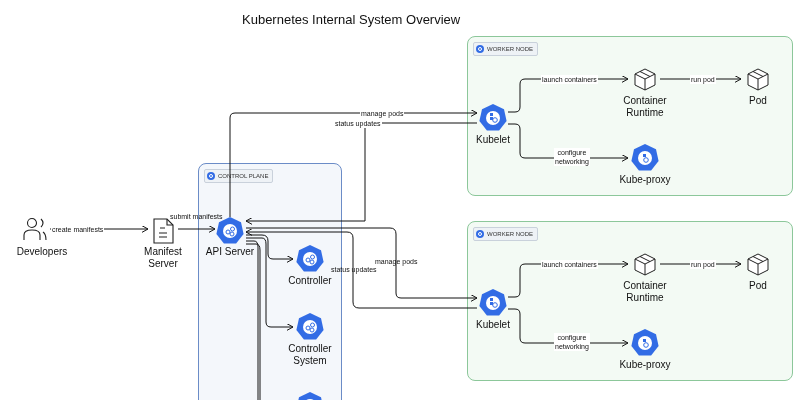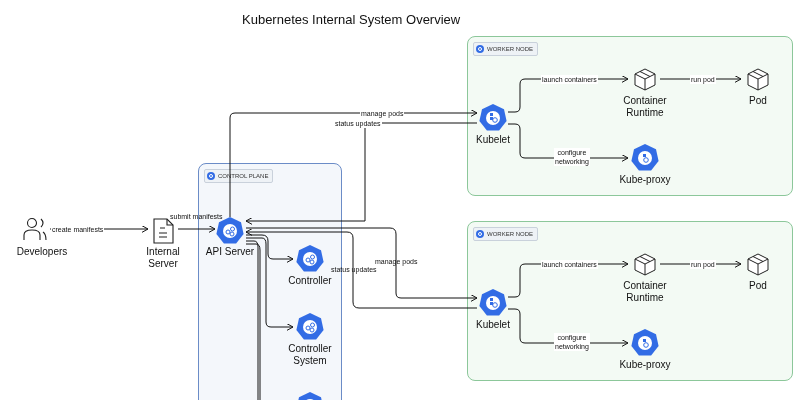--- a/index.html
+++ b/index.html
@@ -169,21 +169,21 @@
       </g>
     <g transform="translate(645,343)">
       <use href="#k8s-hept"></use>
       <rect x="-2" y="-4" width="3" height="3" fill="#326ce5"></rect>
       <circle cx="1" cy="2" r="2.3" fill="none" stroke="#326ce5" stroke-width="1"></circle>
     </g>
   </svg>
 
   <div class="node-label" style="left:36px; top:246px;padding-left:12px;">Developers</div>
   <div class="node-label" style="left:163px; top:246px;">
-    <div>Internal</div>
+    <div>Manifest</div>
     <div>Server</div>
   </div>
   <div class="node-label" style="left:230px; top:246px;">API Server</div>
   <div class="node-label" style="left:310px; top:275px;">Controller</div>
   <div class="node-label" style="left:310px; top:343px;">
     <div>Controller</div>
     <div>System</div>
   </div>
 
   <div class="node-label" style="left:493px; top:134px;">Kubelet</div>

